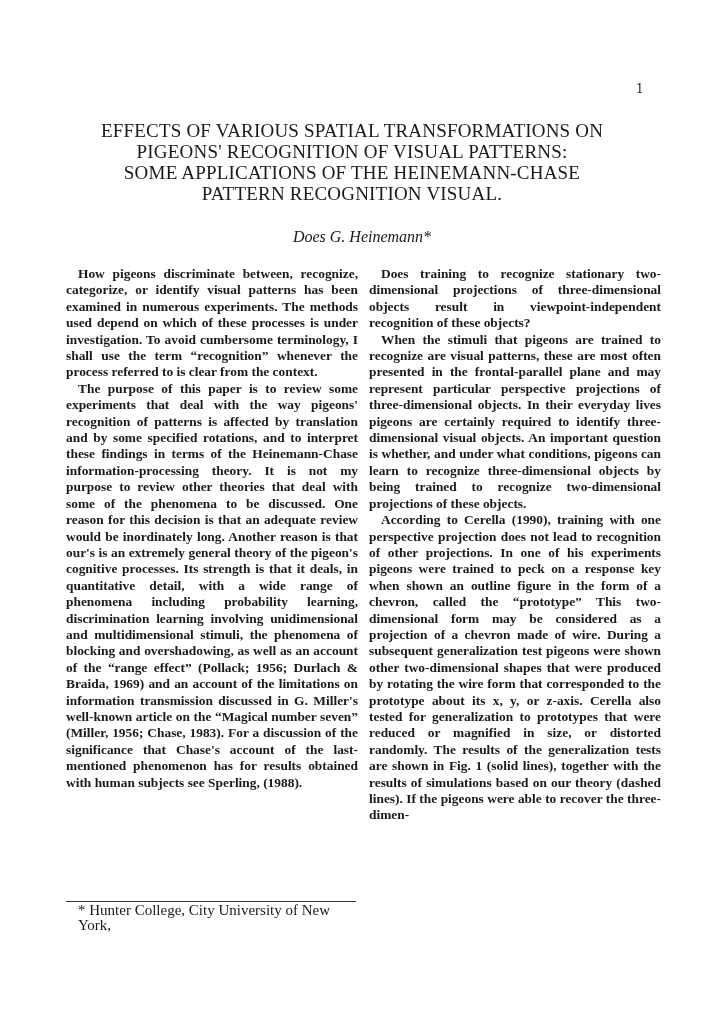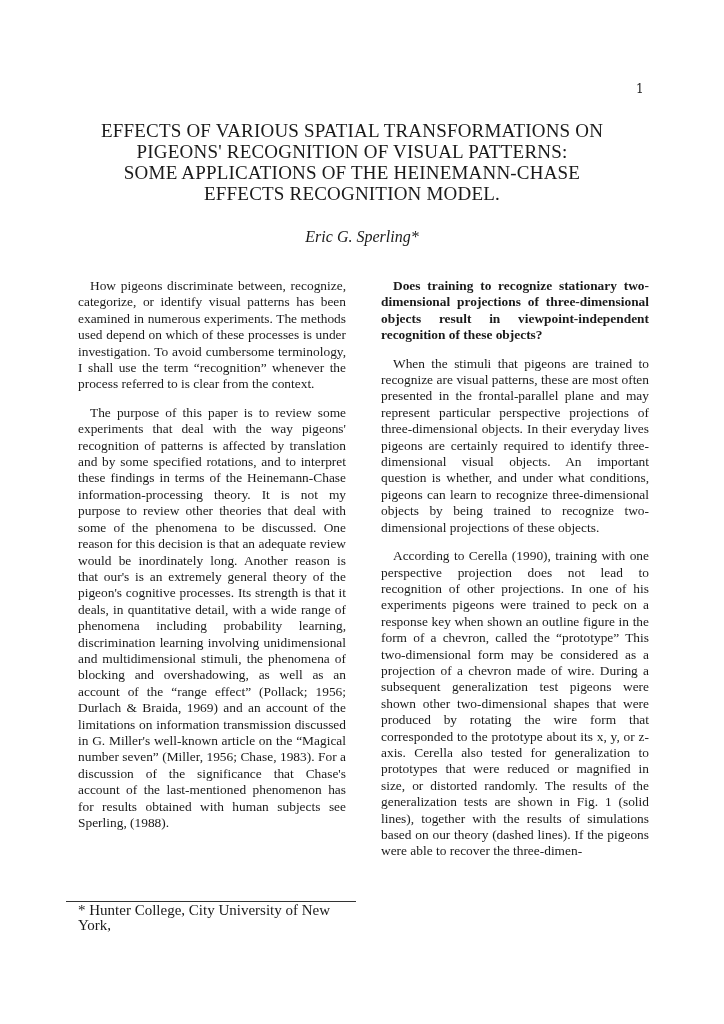--- a/index.html
+++ b/index.html
@@ -8,41 +8,41 @@
   .page-number { position: absolute; top: 82px; left: 636px; font-size: 12px; }
   .title { position: absolute; top: 120px; left: 0; width: 704px; text-align: center;
            font-family: "Liberation Serif", serif; font-size: 19px; line-height: 21px; letter-spacing: 0.2px; }
   .title div { white-space: nowrap; }
   .author { position: absolute; top: 228px; left: 0; width: 724px; text-align: center;
             font-family: "Liberation Serif", serif; font-style: italic; font-size: 16px; }
   .col { position: absolute; top: 266px; width: 292px; font-family: "Liberation Serif", serif;
          font-size: 13.4px; line-height: 16.4px; text-align: justify; }
   .col-left { left: 66px; }
   .col-right { left: 369px; }
-  .col p { margin: 12px; text-indent: 12px; }
+  .col p { margin: 0; text-indent: 12px; font-weight: bold; }
   .col p.noindent { text-indent: 0; }
   .heading { font-weight: bold; margin: 16px 0 0 0; text-indent: 0; }
   .footnote-rule { position: absolute; top: 901px; left: 66px; width: 290px; height: 1px; background: #333; }
   .footnote { position: absolute; top: 903px; left: 78px; width: 280px;
               font-family: "Liberation Serif", serif; font-size: 15px; line-height: 15px; }
   .footnote .second { padding-left: 15px; }
 </style>
 </head>
 <body>
 
 <div class="page-number">1</div>
 
 <div class="title">
   <div>EFFECTS OF VARIOUS SPATIAL TRANSFORMATIONS ON</div>
   <div>PIGEONS' RECOGNITION OF VISUAL PATTERNS:</div>
   <div>SOME APPLICATIONS OF THE HEINEMANN-CHASE</div>
-  <div>EFFECTS RECOGNITION MODEL.</div>
+  <div>PATTERN RECOGNITION VISUAL.</div>
 </div>
 
-<div class="author">Eric G. Sperling*</div>
+<div class="author">Does G. Heinemann*</div>
 
 <div class="col col-left">
   <p>How pigeons discriminate between, recognize, categorize, or identify visual patterns has been examined in numerous experiments. The methods used depend on which of these processes is under investigation. To avoid cumbersome terminology, I shall use the term “recognition” whenever the process referred to is clear from the context.</p>
   <p>The purpose of this paper is to review some experiments that deal with the way pigeons' recognition of patterns is affected by translation and by some specified rotations, and to interpret these findings in terms of the Heinemann-Chase information-processing theory. It is not my purpose to review other theories that deal with some of the phenomena to be discussed. One reason for this decision is that an adequate review would be inordinately long. Another reason is that our's is an extremely general theory of the pigeon's cognitive processes. Its strength is that it deals, in quantitative detail, with a wide range of phenomena including probability learning, discrimination learning involving unidimensional and multidimensional stimuli, the phenomena of blocking and overshadowing, as well as an account of the “range effect” (Pollack; 1956; Durlach &amp; Braida, 1969) and an account of the limitations on information transmission discussed in G. Miller's well-known article on the “Magical number seven” (Miller, 1956; Chase, 1983). For a discussion of the significance that Chase's account of the last-mentioned phenomenon has for results obtained with human subjects see Sperling, (1988).</p>
 </div>
 
 <div class="col col-right">
   <p class="heading">Does training to recognize stationary two-dimensional projections of three-dimensional objects result in viewpoint-independent recognition of these objects?</p>
   <p>When the stimuli that pigeons are trained to recognize are visual patterns, these are most often presented in the frontal-parallel plane and may represent particular perspective projections of three-dimensional objects. In their everyday lives pigeons are certainly required to identify three-dimensional visual objects. An important question is whether, and under what conditions, pigeons can learn to recognize three-dimensional objects by being trained to recognize two-dimensional projections of these objects.</p>
   <p>According to Cerella (1990), training with one perspective projection does not lead to recognition of other projections. In one of his experiments pigeons were trained to peck on a response key when shown an outline figure in the form of a chevron, called the “prototype” This two-dimensional form may be considered as a projection of a chevron made of wire. During a subsequent generalization test pigeons were shown other two-dimensional shapes that were produced by rotating the wire form that corresponded to the prototype about its x, y, or z-axis. Cerella also tested for generalization to prototypes that were reduced or magnified in size, or distorted randomly. The results of the generalization tests are shown in Fig. 1 (solid lines), together with the results of simulations based on our theory (dashed lines). If the pigeons were able to recover the three-dimen-</p>

